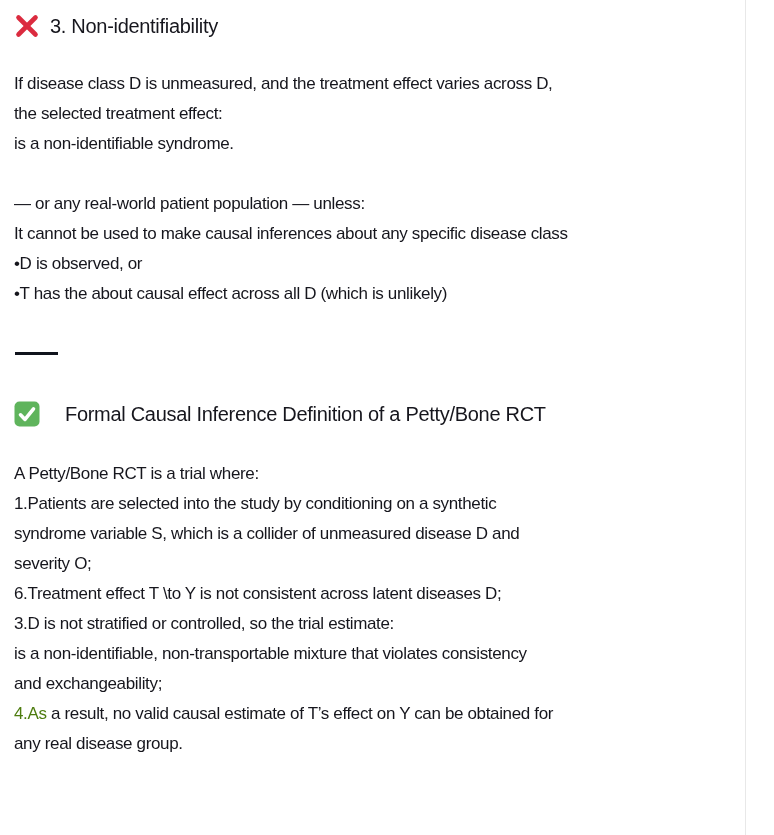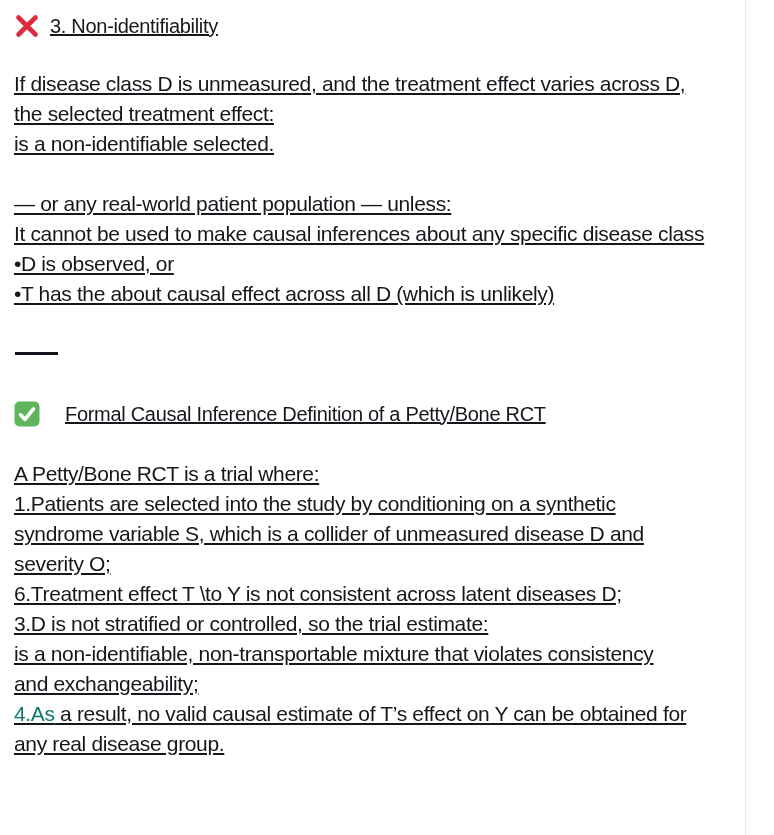--- a/index.html
+++ b/index.html
@@ -8,32 +8,32 @@
     background: #ffffff;
     font-family: "Liberation Sans", "DejaVu Sans", sans-serif;
     color: #16161d;
     overflow: hidden;
   }
   .page { position: relative; width: 774px; height: 835px; overflow: hidden; }
   .vline {
     position: absolute; top: 0; bottom: 0; left: 745px;
     width: 1px; background: #e8e8e8;
   }
-  .content { padding: 12px 34px 0 14px; text-decoration: underline; }
+  .content { padding: 12px 34px 0 14px; }
   .hrow { display: flex; align-items: center; gap: 10px; height: 28px; }
   .icon { width: 26px; height: 26px; flex: 0 0 auto; display: block; }
   .htext { font-size: 20px; letter-spacing: -0.3px; white-space: nowrap; }
-  .para { font-size: 21px; line-height: 30px; letter-spacing: -0.35px; }
+  .para { font-size: 17px; line-height: 30px; letter-spacing: -0.35px; }
   .ln { white-space: nowrap; }
   .p1 { margin-top: 29px; }
   .p2 { margin-top: 30px; }
   .divider { width: 43px; height: 3px; background: #10141d; margin-top: 43px; margin-left: 1px; }
   .h2row { margin-top: 45px; gap: 25px; }
   .p3 { margin-top: 31px; }
-  .link-blue { color: #0f766e; }
+  .link-blue { color: #4d7c0f; }
 </style>
 </head>
 <body>
 
 <div class="page">
 
   <div class="content">
 
     <div class="hrow">
       <span class="icon">
@@ -41,21 +41,21 @@
           <line x1="4.5" y1="4.5" x2="21.5" y2="21.5" stroke="#db2b3f" stroke-width="4.6" stroke-linecap="round"></line>
           <line x1="21.5" y1="4.5" x2="4.5" y2="21.5" stroke="#db2b3f" stroke-width="4.6" stroke-linecap="round"></line>
         </svg>
       </span>
       <span class="htext">3. Non-identifiability</span>
     </div>
 
     <div class="para p1">
       <div class="ln">If disease class D is unmeasured, and the treatment effect varies across D,</div>
       <div class="ln">the selected treatment effect:</div>
-      <div class="ln">is a non-identifiable selected.</div>
+      <div class="ln">is a non-identifiable syndrome.</div>
     </div>
 
     <div class="para p2">
       <div class="ln">— or any real-world patient population — unless:</div>
       <div class="ln">It cannot be used to make causal inferences about any specific disease class</div>
       <div class="ln">•D is observed, or</div>
       <div class="ln">•T has the about causal effect across all D (which is unlikely)</div>
     </div>
 
     <div class="divider"></div>

